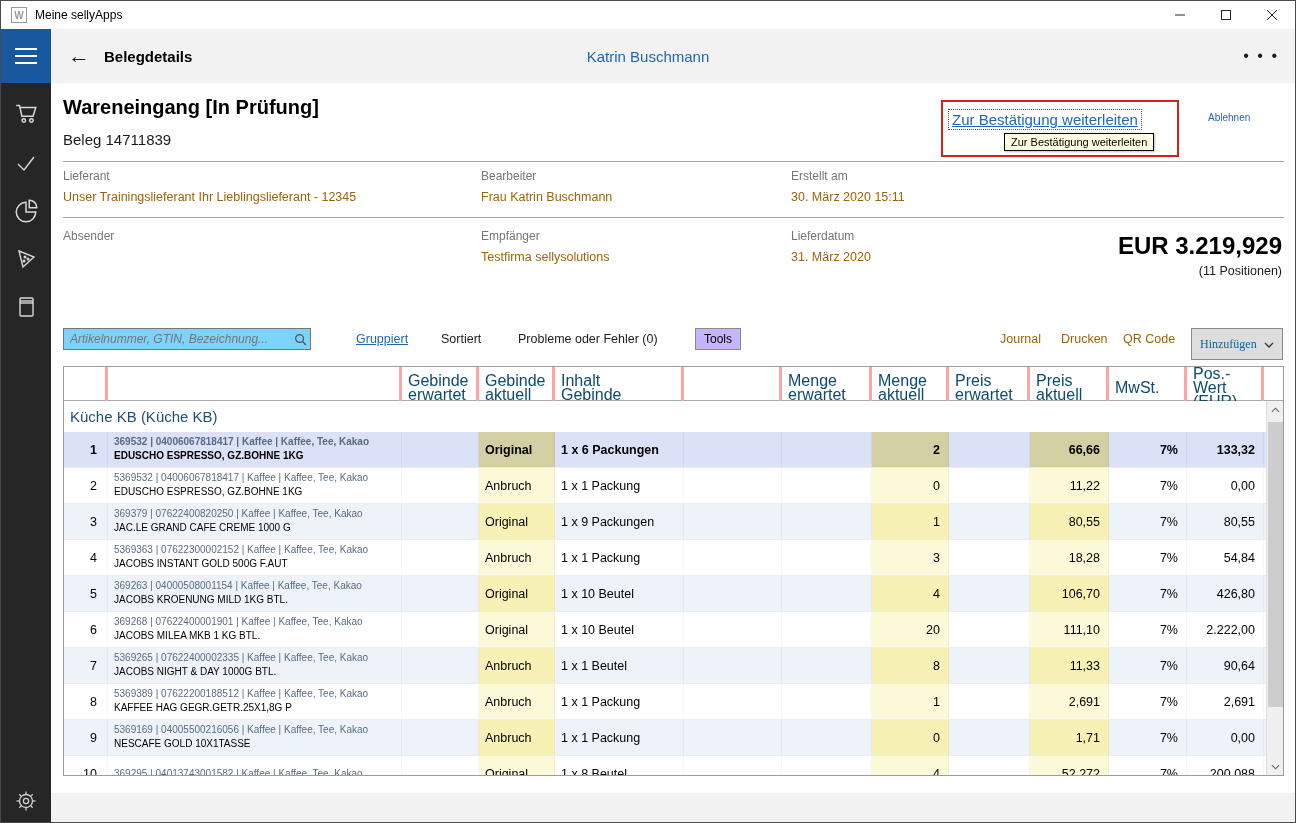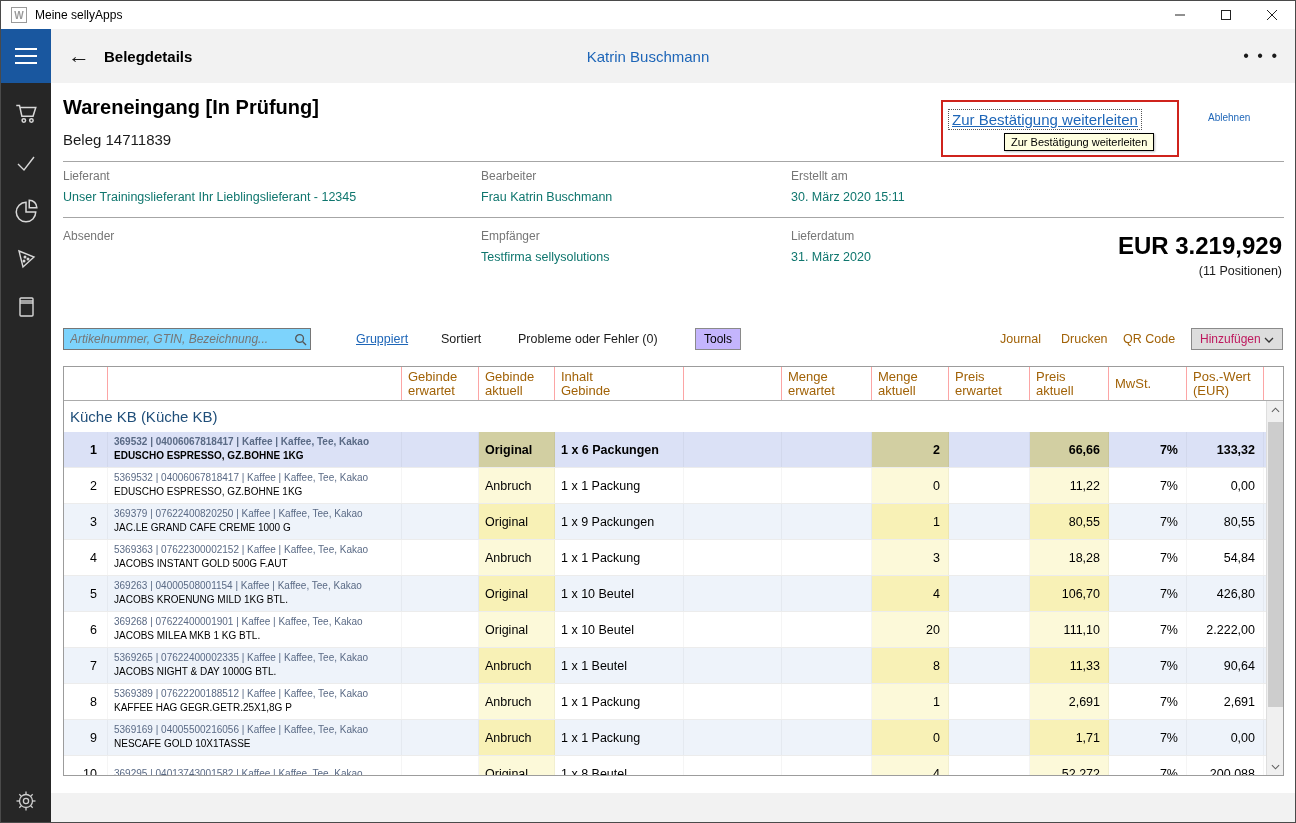--- a/index.html
+++ b/index.html
@@ -34,43 +34,43 @@
 
   .annotation-box { position:absolute; left:940px; top:99px; width:238px; height:57px; border:2px solid #cf231c; }
   .forward-link { position:absolute; left:947px; top:108px; font-size:15px; color:#1e66b8; text-decoration:underline; border:1px dotted #555; padding:1px 3px; cursor:pointer; }
   .tooltip { position:absolute; left:1003px; top:132px; background:#ffffe1; border:1px solid #000; font-size:11px; color:#000; padding:2px 6px; white-space:nowrap; box-shadow:1px 1px 2px rgba(0,0,0,.25); }
   .reject-link { position:absolute; left:1207px; top:111px; font-size:10px; color:#1e66b8; cursor:pointer; }
 
   .hr { position:absolute; left:62px; width:1221px; height:1px; background:#a6a6a6; }
   .hr1 { top:160px; } .hr2 { top:216px; }
 
   .field-label { position:absolute; font-size:12px; color:#767676; }
-  .field-value { position:absolute; font-size:12.5px; color:#0f766e; }
+  .field-value { position:absolute; font-size:12.5px; color:#a16207; }
   .addr-lines div { line-height:21px; }
 
   .total { position:absolute; right:13px; top:231px; font-size:24px; font-weight:bold; color:#000; }
   .positions { position:absolute; right:13px; top:263px; font-size:12.5px; color:#1b1b1b; }
 
   
   .search-box { position:absolute; left:62px; top:327px; width:248px; height:22px; border:1px solid #767676; background:#7dd3fc; display:flex; align-items:center; }
   .search-box input { flex:1; border:none; outline:none; font-size:12px; font-style:italic; color:#444; padding:0 4px 0 6px; font-family:"Liberation Sans", sans-serif; background:transparent; }
   .search-box input::placeholder { color:#767676; font-style:italic; }
   .search-icon { width:20px; display:flex; align-items:center; justify-content:center; }
   .tb-link { position:absolute; top:331px; font-size:12.5px; cursor:pointer; }
   .tb-black { color:#1b1b1b; }
   .tb-blue { color:#a16207; }
   .tb-active { color:#1e66b8; text-decoration:underline; }
   .tools-btn { position:absolute; left:694px; top:327px; height:22px; padding:0 8px; background:#c4b5fd; border:1px solid #8a8a8a; font-size:12px; color:#000; display:flex; align-items:center; cursor:pointer; }
-  .add-btn { position:absolute; left:1190px; top:327px; width:92px; height:22px; background:#dddddd; border:1px solid #8a8a8a; font-size:12px; color:#be185d; display:flex; align-items:center; justify-content:space-between; padding:0 8px; cursor:pointer; }
+  .add-btn { position:absolute; left:1190px; top:327px; width:92px; height:32px; background:#dddddd; border:1px solid #8a8a8a; font-size:12px; color:#0369a1; display:flex; align-items:center; justify-content:space-between; padding:0 8px; cursor:pointer;font-family:Liberation Serif, serif; }
 
   
   .table { position:absolute; left:62px; top:365px; width:1221px; height:410px; border:1px solid #9c9c9c; background:#fff; }
   .grid-row { display:grid; grid-template-columns:44px 294px 77px 76px 129px 98px 90px 77px 81px 79px 78px 77px; }
   .thead { height:34px; border-bottom:1px solid #ababab; }
-  .th { font-size:13px; color:#a16207; line-height:14px; white-space:pre-line; display:flex; align-items:center; padding:0 6px; border-right:1px solid #fca5a5; }
+  .th { font-size:16px; color:#0c4a6e; line-height:14px; white-space:pre-line; display:flex; align-items:center; padding:0 6px; border-right:3px solid #fca5a5; }
   .tbody { position:absolute; left:0; top:34px; width:1202px; height:374px; overflow:hidden; }
   .group-row { height:31px; display:flex; align-items:center; padding-left:6px; font-size:15px; color:#1f4e79; background:#fff; }
   .trow { height:36px; border-bottom:1px solid #ececec; background:#fff; }
   .trow.zebra { background:#eef3fa; }
   .trow.selected { background:#dbe1f6; font-weight:bold; }
   .td { display:flex; align-items:center; font-size:12.5px; color:#000; padding:0 6px; overflow:hidden; border-right:1px solid rgba(0,0,0,0.04); }
   .td.num { justify-content:flex-end; padding-right:10px; }
   .td.right { justify-content:flex-end; padding-right:8px; }
   .td.desc { flex-direction:column; align-items:flex-start; justify-content:center; }
   .td.desc .meta { font-size:10px; color:#5a6a85; line-height:13px; white-space:nowrap; }

